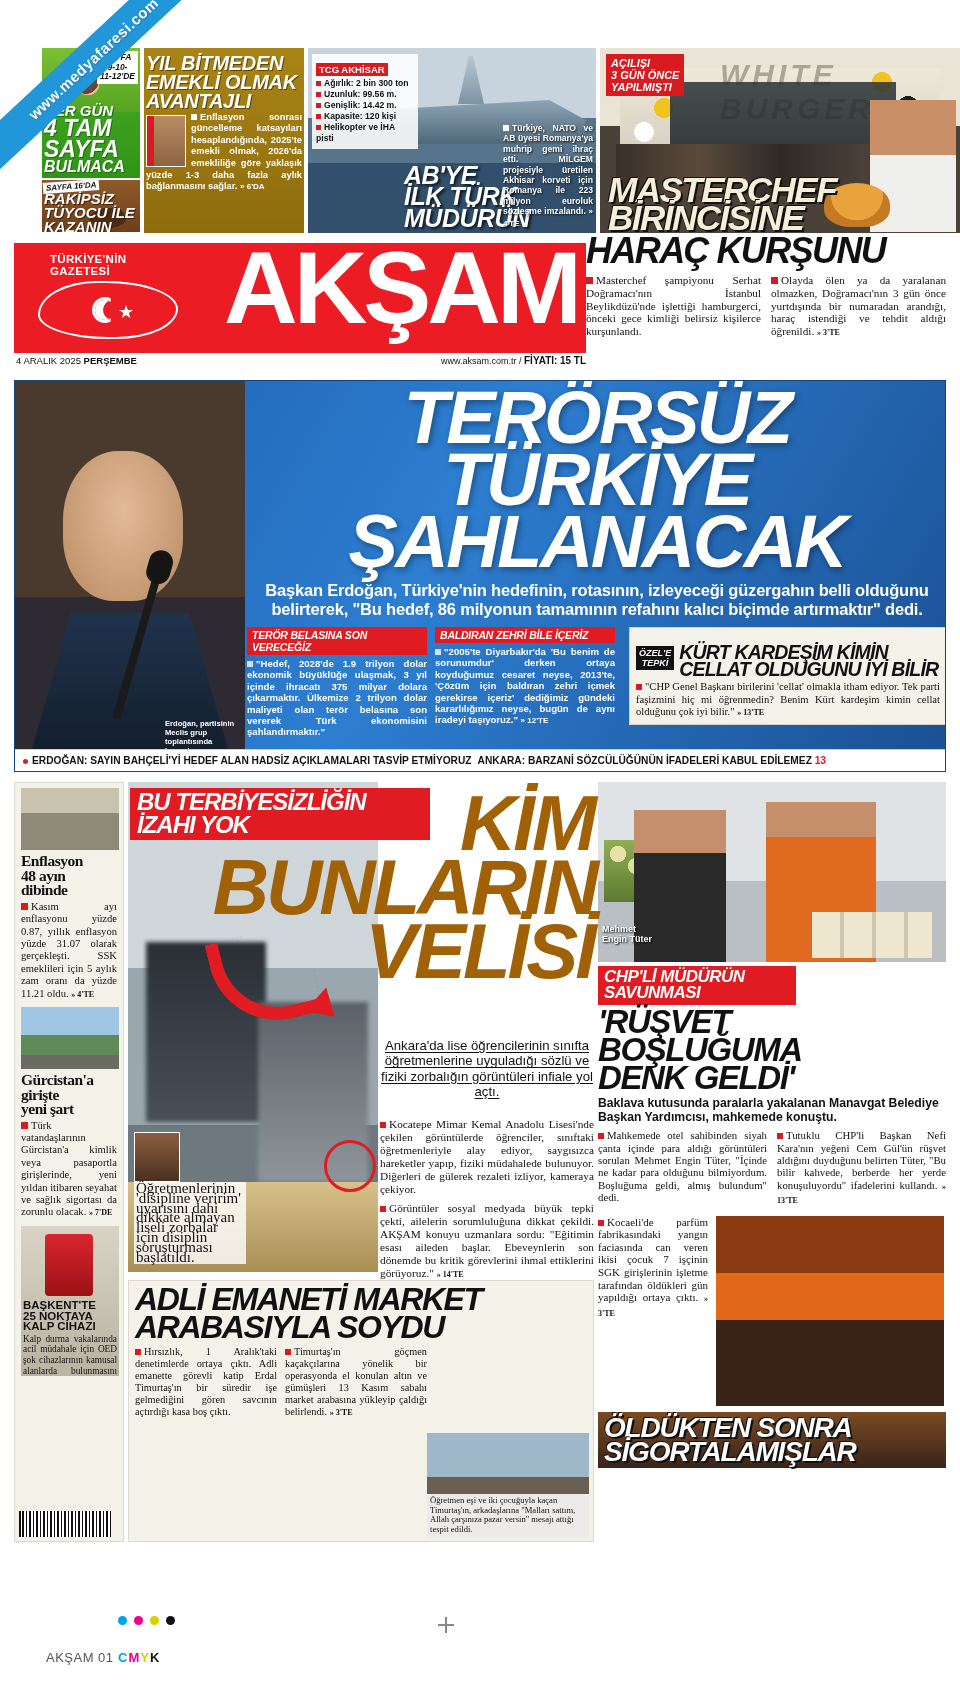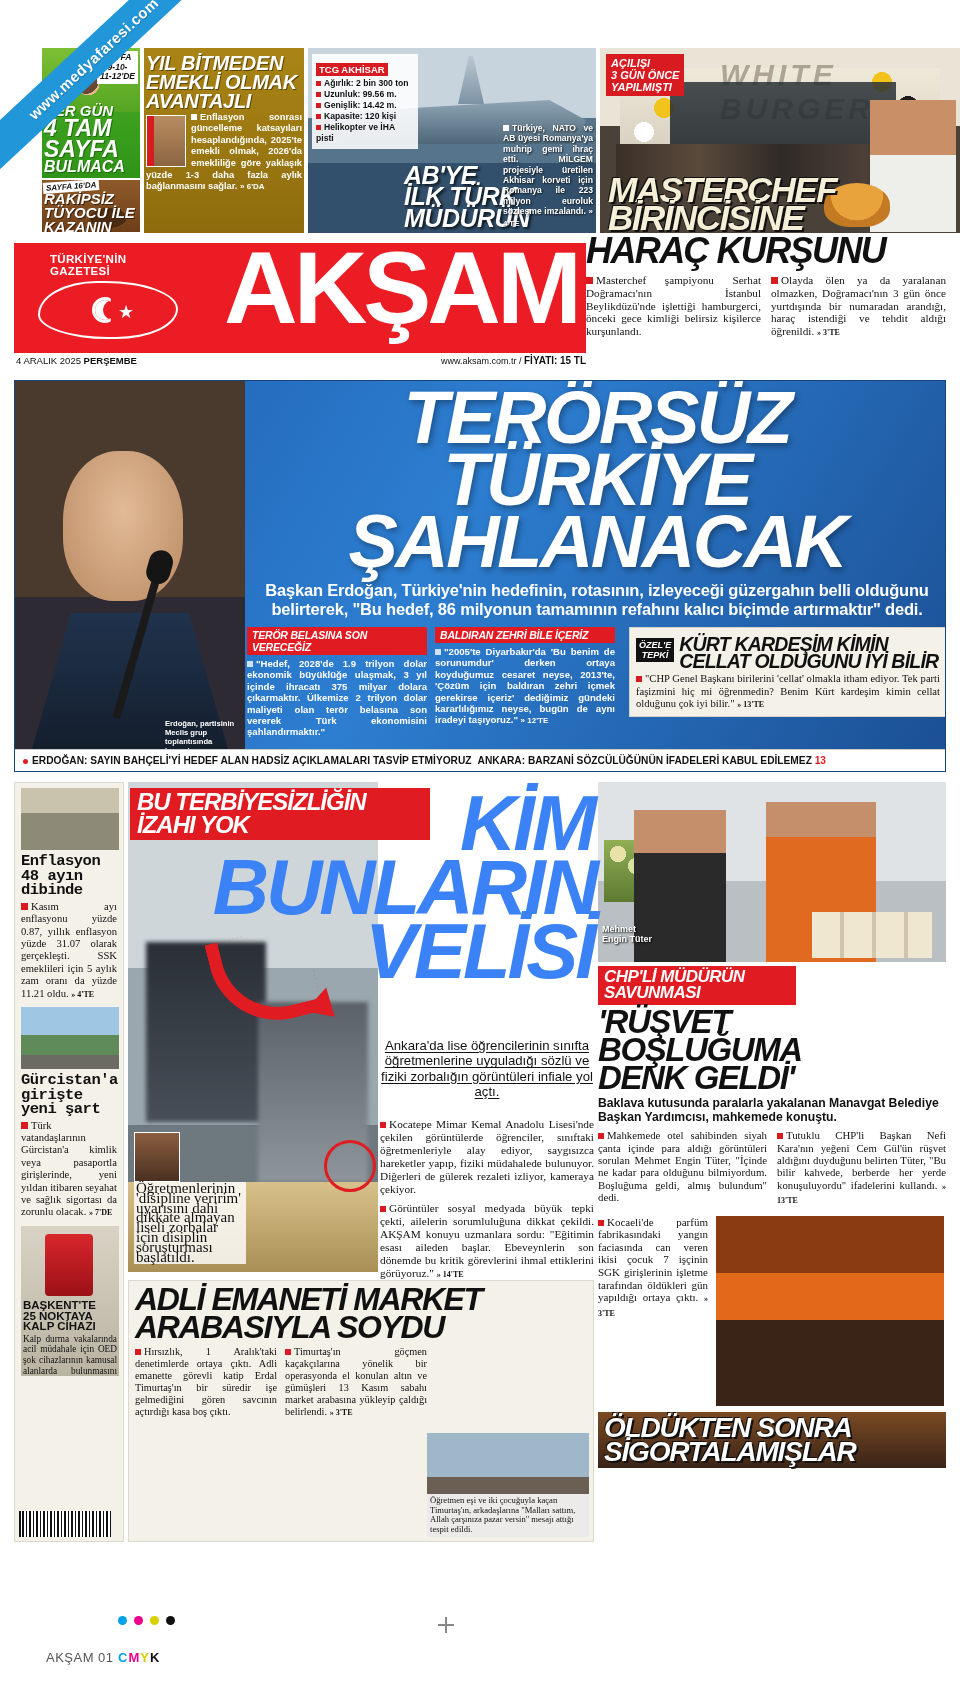--- a/index.html
+++ b/index.html
@@ -268,21 +268,21 @@
     background: #e01b22; color: #fff; font-size: 10.5px; font-weight: bold;
     font-style: italic; padding: 2px 5px; letter-spacing: -.2px;
   }
   .qbox .qt {
     color: #fff; font-size: 9.6px; font-weight: bold; line-height: 11.4px;
     margin-top: 3px; text-align: justify;
   }
   .sqw { display: inline-block; width: 6px; height: 6px; background: #cfe3ff; margin-right: 3px; }
   .kbox {
     position: absolute; right: 0; top: 0; width: 318px; background: #f3f1e8;
-    padding: 8px 6px 5px; border: 1px solid #d6d3c6;
+    padding: 16px 6px 5px; border: 1px solid #d6d3c6;
   }
   .kbox .tag {
     float: left; background: #111; color: #fff; font-size: 9px; font-weight: bold;
     font-style: italic; line-height: 10px; padding: 2px 3px; margin: 2px 5px 0 0; text-align: center;
   }
   .kbox h3 {
     font-size: 19.5px; font-weight: bold; font-style: italic; line-height: .88;
     color: #111; letter-spacing: -.8px;
   }
   .kbox p {
@@ -302,21 +302,21 @@
 
   .leftcol {
     position: absolute; left: 0; top: 0; width: 110px; height: 760px;
     background: #f3f1e8; border: 1px solid #ddd9cc; padding: 5px 6px;
     font-family: "Liberation Serif", serif;
   }
   .leftcol .photo { width: 98px; height: 62px; margin-bottom: 4px; }
   .ph-market { background: linear-gradient(#c9c2ad 0 40%, #8e8a78 40% 100%); }
   .ph-border { background: linear-gradient(#9fc6e3 0 45%, #5f8b5a 45% 78%, #6b6b63 78% 100%); }
   .leftcol h4 {
-    font-family: Liberation Mono, monospace; font-size: 15.5px; font-weight: bold;
+    font-family: Liberation Serif, serif; font-size: 15.5px; font-weight: bold;
     line-height: .94; color: #111; letter-spacing: -.5px; margin-bottom: 3px;
   }
   .leftcol p { font-size: 10.6px; line-height: 12.4px; color: #111; text-align: justify; }
   .leftcol .sqr { width: 7px; height: 7px; }
   .dev-box {
     margin-top: 6px; width: 98px; height: 150px;
     background: linear-gradient(#d8d3c4,#b9b3a2); position: relative; overflow: hidden;
   }
   .dev-box .dev {
     position: absolute; left: 24px; top: 8px; width: 48px; height: 62px;
@@ -368,21 +368,21 @@
     position: absolute; left: 196px; top: 358px; width: 52px; height: 52px;
     border: 3.5px solid #e01b22; border-radius: 50%;
   }
   .kicker-red {
     position: absolute; left: 2px; top: 6px; width: 300px; background: #e01b22;
     color: #fff; font-size: 24px; font-weight: bold; font-style: italic;
     line-height: .94; padding: 3px 7px 4px; letter-spacing: -1px; z-index: 5;
   }
   .kimhead {
     position: absolute; left: 0; top: 10px; width: 466px; text-align: right;
-    font-size: 78px; font-weight: bold; font-style: italic; color: #3b82f6;
+    font-size: 78px; font-weight: bold; font-style: italic; color: #a16207;
     line-height: .82; letter-spacing: -3px; z-index: 4; pointer-events: none;
   }
   .kimhead .l2 { margin-right: -2px; }
   .kim-deck {
     position: absolute; left: 252px; top: 256px; width: 214px;
     font-size: 13.2px; line-height: 15.4px; color: #111; text-align: center;
     text-decoration: underline; text-underline-offset: 2px;
   }
   .kim-body {
     position: absolute; left: 252px; top: 336px; width: 214px;

